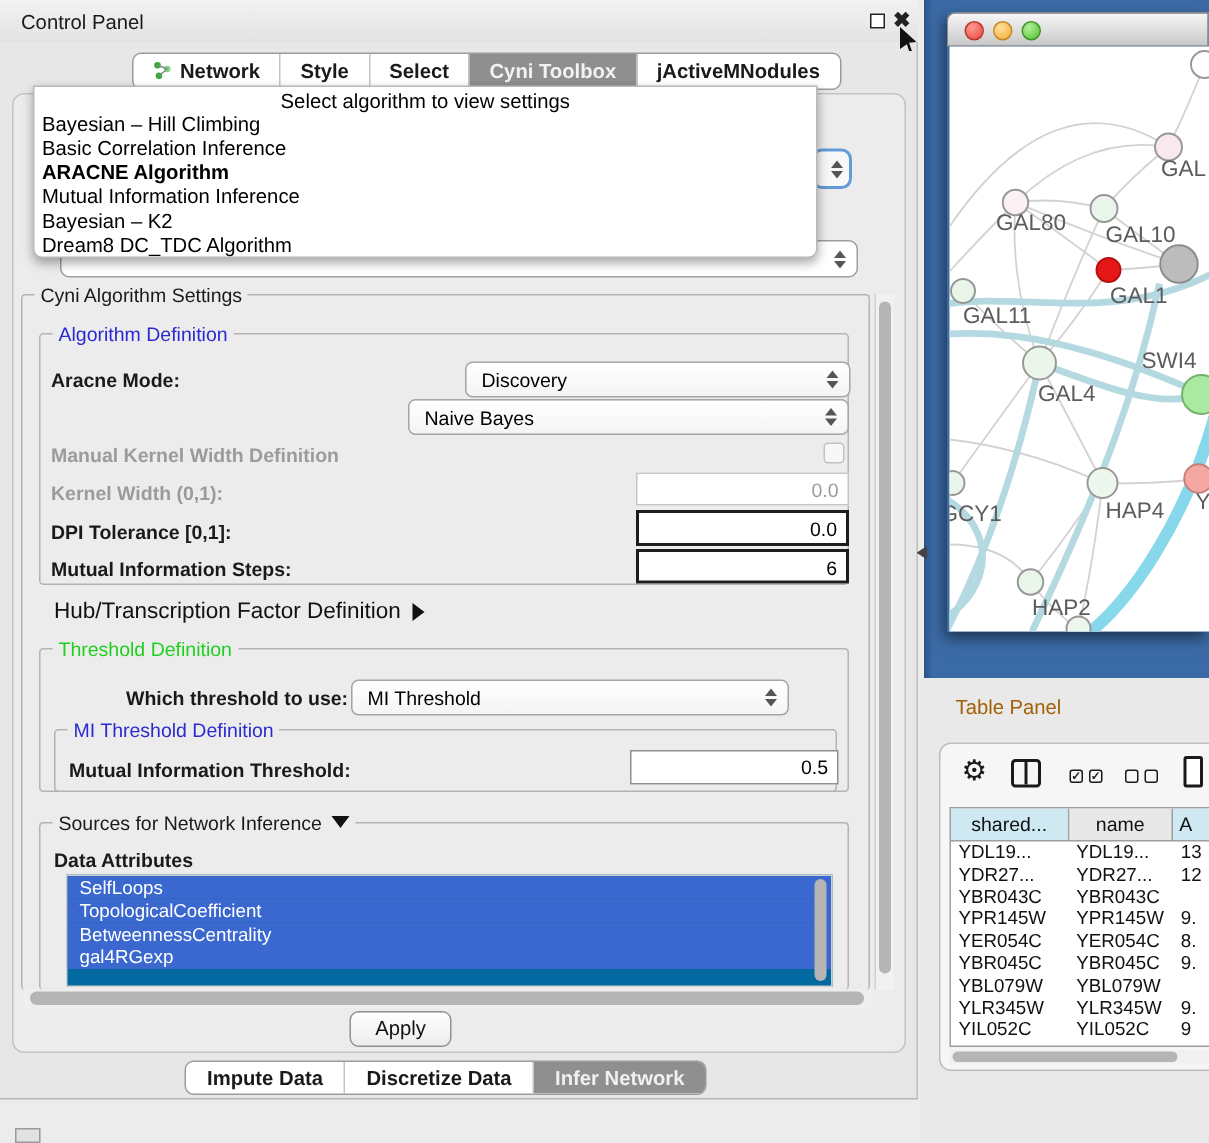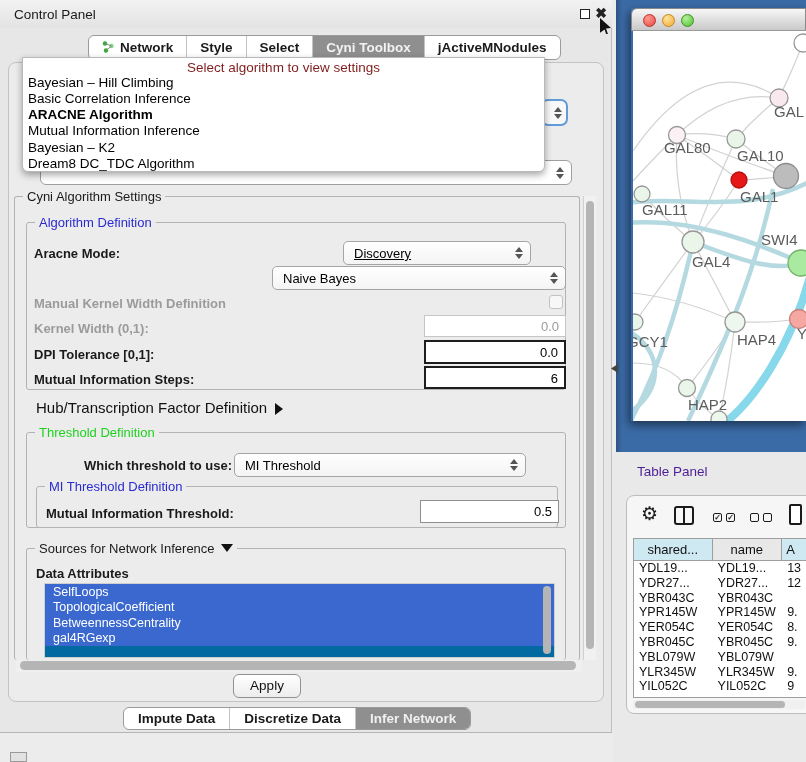--- a/index.html
+++ b/index.html
@@ -24,21 +24,21 @@
   .tab.sel { background:#8f8f8f; color:#f2f2f2; }
   .net-ico { display:inline-block; width:13px; height:12px; margin-right:5px; vertical-align:-1px; }
 
   
   #inner-panel { left:8px; top:62px; width:596px; height:640px; background:#ececec;
     border:1px solid #c3c3c3; border-radius:8px; }
 
   
   #algo-popup { left:22px; top:57px; width:523px; height:115px; background:#fff; z-index:50;
     border:1px solid #b9b9b9; border-radius:0 0 6px 6px; box-shadow:0 3px 7px rgba(0,0,0,.35); }
-  #algo-ph { top:2px; width:100%; text-align:center; font-size:13.5px; color:#7f1d1d; }
+  #algo-ph { top:2px; width:100%; text-align:center; font-size:13.5px; color:#000000; }
   .algo-item { left:5px; font-size:13.5px; color:#000; white-space:nowrap; }
   .algo-item.hl { font-weight:bold; }
   #hidden-combo { left:40px; top:160px; width:532px; height:25px; background:#fff;
     border:1px solid #9f9f9f; border-radius:6px; z-index:5; }
   #focus-ring { left:541px; top:99px; width:27px; height:27px; background:#f8f8f8;
     border:2.5px solid #639bd8; border-radius:7px; z-index:4; }
 
   
   .fs { border:1px solid #b3b3b3; border-radius:3px; }
   .leg { position:absolute; top:-8px; left:8px; background:#ececec; padding:0 4px;
@@ -95,21 +95,21 @@
 
   
   #mouse-cursor { left:600px; top:18px; width:11px; height:16px; background:#111;
     clip-path:polygon(0 0, 100% 62%, 55% 66%, 72% 100%, 55% 100%, 42% 72%, 0 92%); }
   #divider-arrow { left:611px; top:364px; width:7px; height:9px; background:#444;
     clip-path:polygon(100% 0, 100% 100%, 0 50%); }
   #dock-chip { left:10px; top:752px; width:17px; height:10px; background:#e2e2e2; border:1px solid #9a9a9a; }
 
   
   #right-lower { left:613px; top:452px; width:193px; height:310px; background:#e9e9e9; }
-  #tp-title { left:24px; top:12px; font-size:13.5px; color:#4c1d95; }
+  #tp-title { left:24px; top:12px; font-size:13.5px; color:#a16207; }
   #tp-body { left:13px; top:43px; width:185px; height:219px; background:#f6f6f6;
     border:1px solid #bdbdbd; border-radius:8px 0 0 8px; }
   .tb-ico { position:absolute; color:#1a1a1a; }
   #ico-cols { width:20px; height:19px; border:2.5px solid #1a1a1a; border-radius:3px; }
   #ico-cols:before { content:""; position:absolute; left:50%; top:0; width:2.5px; height:100%; background:#1a1a1a; margin-left:-1.5px; }
   .cb { position:absolute; width:9px; height:9px; border:1.6px solid #1a1a1a; border-radius:2px;
     font-size:8px; line-height:8px; text-align:center; color:#1a1a1a; font-weight:bold; }
   #ico-doc { width:13px; height:21px; border:2.5px solid #1a1a1a; border-radius:2px; background:#fff; }
   #tp-table { left:6px; top:42px; width:179px; height:160px; background:#fff; border:1px solid #9e9e9e; border-right:none; overflow:hidden; }
   #tp-head { display:flex; height:22px; border-bottom:1px solid #9e9e9e; }
@@ -165,21 +165,21 @@
   </div>
 
   <div class="abs fs" style="left:14px; top:196px; width:566px; height:464px; border-bottom:none;">
     <span class="leg">Cyni Algorithm Settings</span>
   </div>
 
   <div class="abs fs" style="left:26px; top:222px; width:540px; height:168px;">
     <span class="leg blue">Algorithm Definition</span>
   </div>
   <div class="lbl" style="left:34px; top:246px;">Aracne Mode:</div>
-  <div class="combo" style="left:343px; top:241px; width:188px; height:24px;text-decoration:underline;"><span>Discovery</span><span class="spin"></span></div>
+  <div class="combo" style="left:310px; top:241px; width:257px; height:24px;"><span>Discovery</span><span class="spin"></span></div>
   <div class="combo" style="left:272px; top:266px; width:294px; height:24px;"><span>Naive Bayes</span><span class="spin"></span></div>
   <div class="lbl dis" style="left:34px; top:296px;">Manual Kernel Width Definition</div>
   <div class="chk" style="left:549px; top:295px;"></div>
   <div class="lbl dis" style="left:34px; top:321px;">Kernel Width (0,1):</div>
   <div class="field fld-dis" style="left:424px; top:315px; width:142px; height:22px;">0.0</div>
   <div class="lbl" style="left:34px; top:347px;">DPI Tolerance [0,1]:</div>
   <div class="field fld-strong" style="left:424px; top:340px; width:142px; height:24px;">0.0</div>
   <div class="lbl" style="left:34px; top:372px;">Mutual Information Steps:</div>
   <div class="field fld-strong" style="left:424px; top:366px; width:142px; height:23px;">6</div>
 

